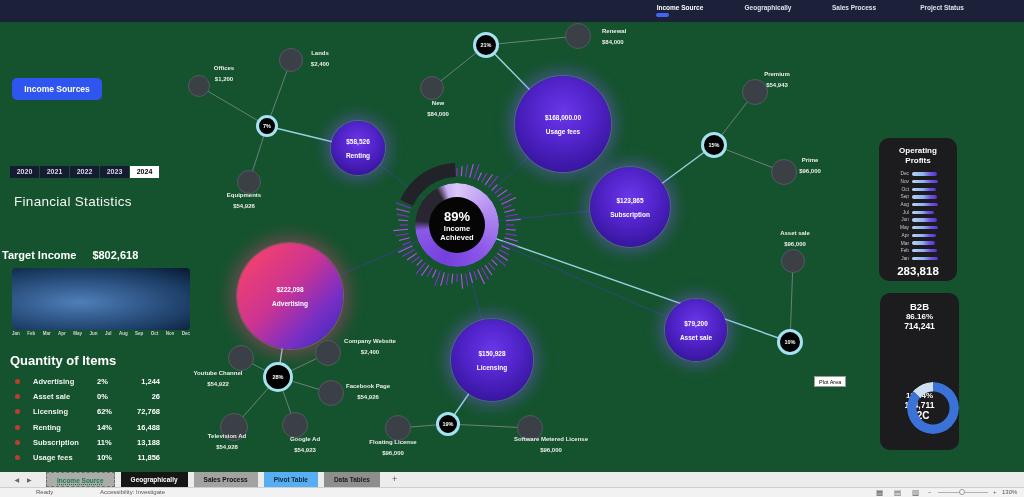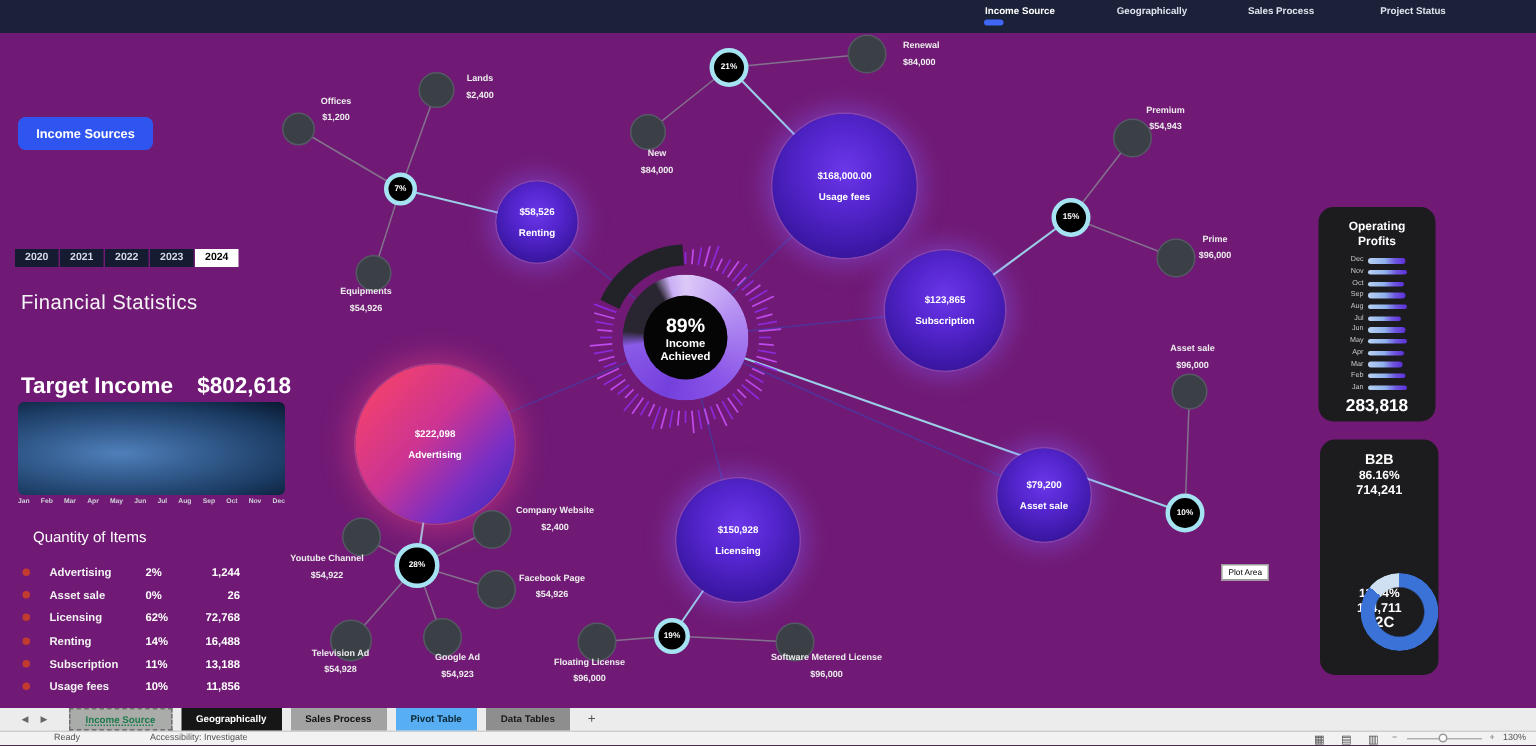--- a/index.html
+++ b/index.html
@@ -1,38 +1,38 @@
 <!DOCTYPE html>
 <html><head>
 <meta charset="utf-8">
 <style>
   html,body{margin:0;padding:0;background:#000;}
-  #app{position:relative;width:1024px;height:497px;background:#701a75;overflow:hidden;
+  #app{position:relative;width:1024px;height:497px;background:#14532d;overflow:hidden;
        font-family:"Liberation Sans","DejaVu Sans",sans-serif;-webkit-font-smoothing:antialiased;}
   
   .topbar{position:absolute;left:0;top:0;width:1024px;height:22px;background:#1b2139;}
   .nav-item{position:absolute;top:4px;font-size:6.5px;font-weight:bold;color:#dfe3ee;transform:translateX(-50%);white-space:nowrap;}
   .nav-item.active{color:#fff;}
   .nav-ind{position:absolute;left:656px;top:13px;width:13px;height:4px;border-radius:2px;background:#3f66f5;}
   
   .btn-primary{position:absolute;left:12px;top:78px;width:90px;height:22px;background:#2f55f0;border-radius:5px;
     color:#fff;font-size:8.5px;font-weight:bold;display:flex;align-items:center;justify-content:center;}
   .desc{position:absolute;left:13px;top:112px;width:160px;font-size:7.5px;line-height:9.6px;color:#e6e6e6;}
   #years{position:absolute;left:10px;top:166px;display:flex;gap:1px;}
   .year{width:29px;height:12px;line-height:12px;text-align:center;font-size:7px;font-weight:bold;background:#151b31;color:#d8dce8;}
   .year.active{background:#fff;color:#000;}
   .fin-title{position:absolute;left:14px;top:194px;font-size:13.5px;color:#f5f5f5;letter-spacing:.3px;}
   .fin-total{position:absolute;left:13px;top:210px;font-size:26px;font-weight:bold;color:#fff;letter-spacing:.5px;}
-  .fin-target{position:absolute;left:14px;top:249px;font-size:15px;font-weight:bold;color:#fff;}
+  .fin-target{position:absolute;left:2px;top:249px;font-size:11px;font-weight:bold;color:#fff;}
   .fin-target .tv{margin-left:16px;font-weight:600;}
   .areachart{position:absolute;left:12px;top:268px;width:178px;height:62px;border-radius:4px;
     background:radial-gradient(ellipse 120% 95% at 38% 55%, #4f7fba 0%, #31598a 30%, #1a3a61 55%, #0a1b33 76%, #020509 96%);}
   #fin-months{position:absolute;left:12px;top:331px;width:178px;display:flex;justify-content:space-between;}
   #fin-months span{font-size:4.5px;font-weight:bold;color:#cfd3da;}
-  .q-title{position:absolute;left:22px;top:353px;font-size:10px;font-weight:normal;color:#fff;}
+  .q-title{position:absolute;left:10px;top:353px;font-size:13px;font-weight:bold;color:#fff;}
   #qrows{position:absolute;left:12px;top:374px;width:148px;}
   .qrow{display:flex;align-items:center;height:15.2px;}
   .qdot{width:5px;height:5px;border-radius:50%;background:#c23b2e;margin:0 13px 0 3px;flex:none;}
   .qlabel{width:64px;font-size:7.5px;font-weight:bold;color:#f2f2f2;}
   .qpct{width:26px;font-size:7.5px;font-weight:bold;color:#fff;}
   .qval{flex:1;text-align:right;font-size:7.5px;font-weight:bold;color:#fff;}
   
   svg#edges{position:absolute;left:0;top:0;}
   .bubble{position:absolute;border-radius:50%;display:flex;flex-direction:column;align-items:center;justify-content:center;
     color:#fff;font-size:6.5px;font-weight:bold;text-align:center;}

